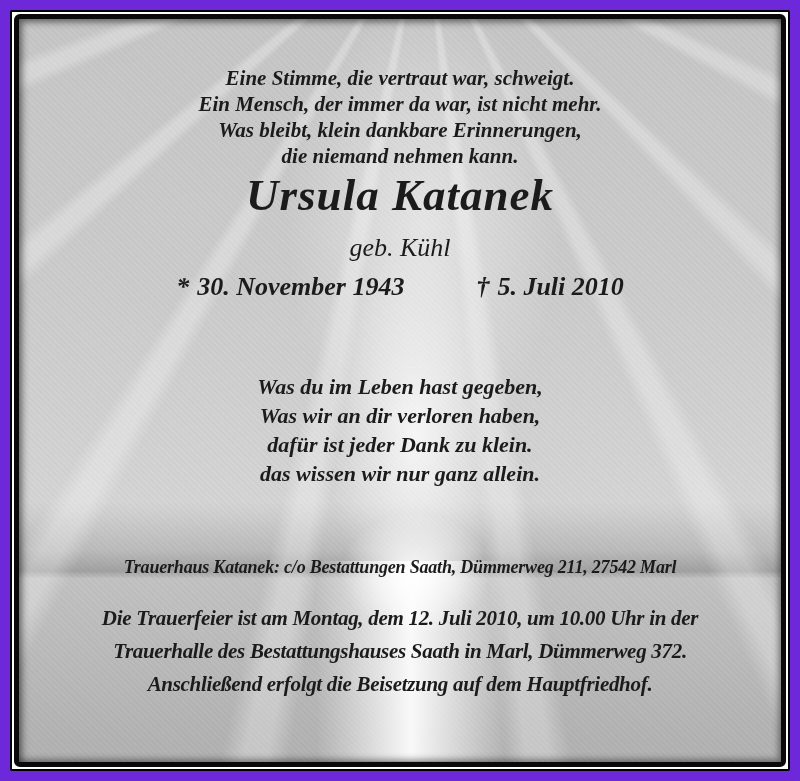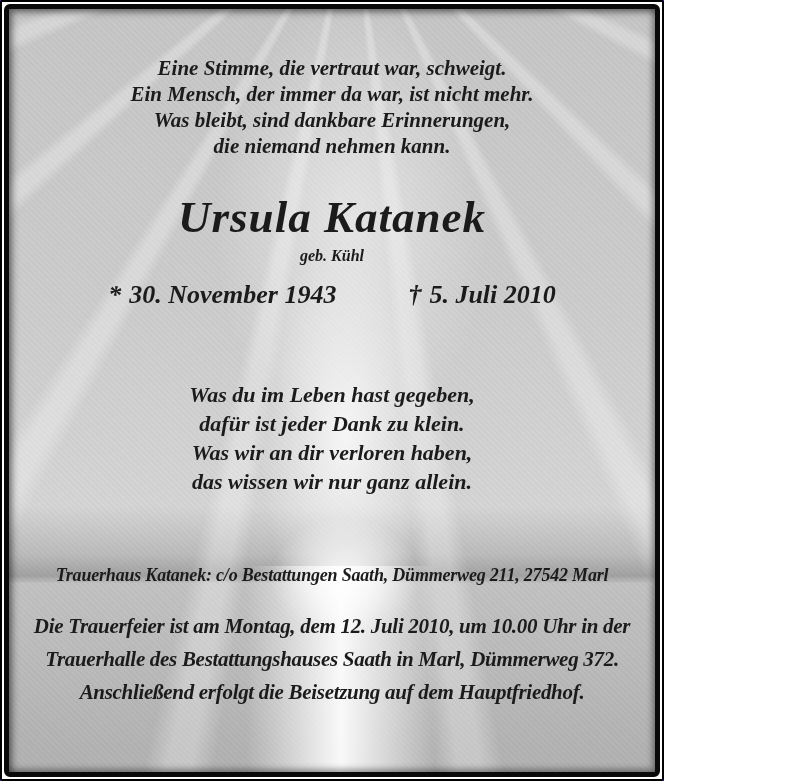--- a/index.html
+++ b/index.html
@@ -2,25 +2,25 @@
 <html><head>
 <meta charset="utf-8">
 <style>
   html, body {
     margin: 0;
     padding: 0;
     background: #ffffff;
     font-family: "Liberation Serif", "DejaVu Serif", serif;
   }
   .page {
-    width: 664px;
+    width: 800px;
     height: 781px;
     box-sizing: border-box;
     background: #6d28d9;
-    padding: 0;
+    padding: 10px;
   }
   .frame-outer {
     height: 100%;
     box-sizing: border-box;
     border: 2px solid #000;
     border-radius: 2px;
     padding: 2px;
     background: #ffffff;
   }
   .frame-inner {
@@ -60,31 +60,30 @@
     font-style: italic;
     color: #1b1b1b;
     padding-top: 46px;
   }
   .verse-opening {
     font-size: 21px;
     line-height: 26px;
     font-weight: bold;
   }
   .deceased-name {
-    margin-top: 32px;
     font-size: 45px;
     line-height: 52px;
     font-weight: bold;
     letter-spacing: 1px;
   }
   .maiden-name {
-    margin-top: 0;
-    font-size: 16px;
+    margin-top: 14px;
+    font-size: 26px;
     line-height: 26px;
-    font-weight: bold;
+    font-weight: normal;
   }
   .dates-row {
     margin-top: 10px;
     font-size: 26px;
     line-height: 31px;
     font-weight: bold;
     display: flex;
     justify-content: center;
     gap: 72px;
   }
@@ -121,41 +120,41 @@
 <body>
 
 <div class="page">
   <div class="frame-outer">
     <div class="frame-inner">
       <div class="content">
 
         <div class="verse-opening">
           <div>Eine Stimme, die vertraut war, schweigt.</div>
           <div>Ein Mensch, der immer da war, ist nicht mehr.</div>
-          <div>Was bleibt, sind dankbare Erinnerungen,</div>
+          <div>Was bleibt, klein dankbare Erinnerungen,</div>
           <div>die niemand nehmen kann.</div>
         </div>
 
         <div class="deceased-name">Ursula Katanek</div>
 
         <div class="maiden-name">geb. Kühl</div>
 
         <div class="dates-row">
           <div>
             <span class="sym">*</span><span>30. November 1943</span>
           </div>
           <div>
             <span class="sym">†</span><span>5. Juli 2010</span>
           </div>
         </div>
 
         <div class="verse-main">
           <div>Was du im Leben hast gegeben,</div>
+          <div>Was wir an dir verloren haben,</div>
           <div>dafür ist jeder Dank zu klein.</div>
-          <div>Was wir an dir verloren haben,</div>
           <div>das wissen wir nur ganz allein.</div>
         </div>
 
 
         <div class="funeral-home">Trauerhaus Katanek: c/o Bestattungen Saath, Dümmerweg 211, 27542 Marl</div>
 
         <div class="announcement">
           <div>Die Trauerfeier ist am Montag, dem 12. Juli 2010, um 10.00 Uhr in der</div>
           <div>Trauerhalle des Bestattungshauses Saath in Marl, Dümmerweg 372.</div>
           <div>Anschließend erfolgt die Beisetzung auf dem Hauptfriedhof.</div>

